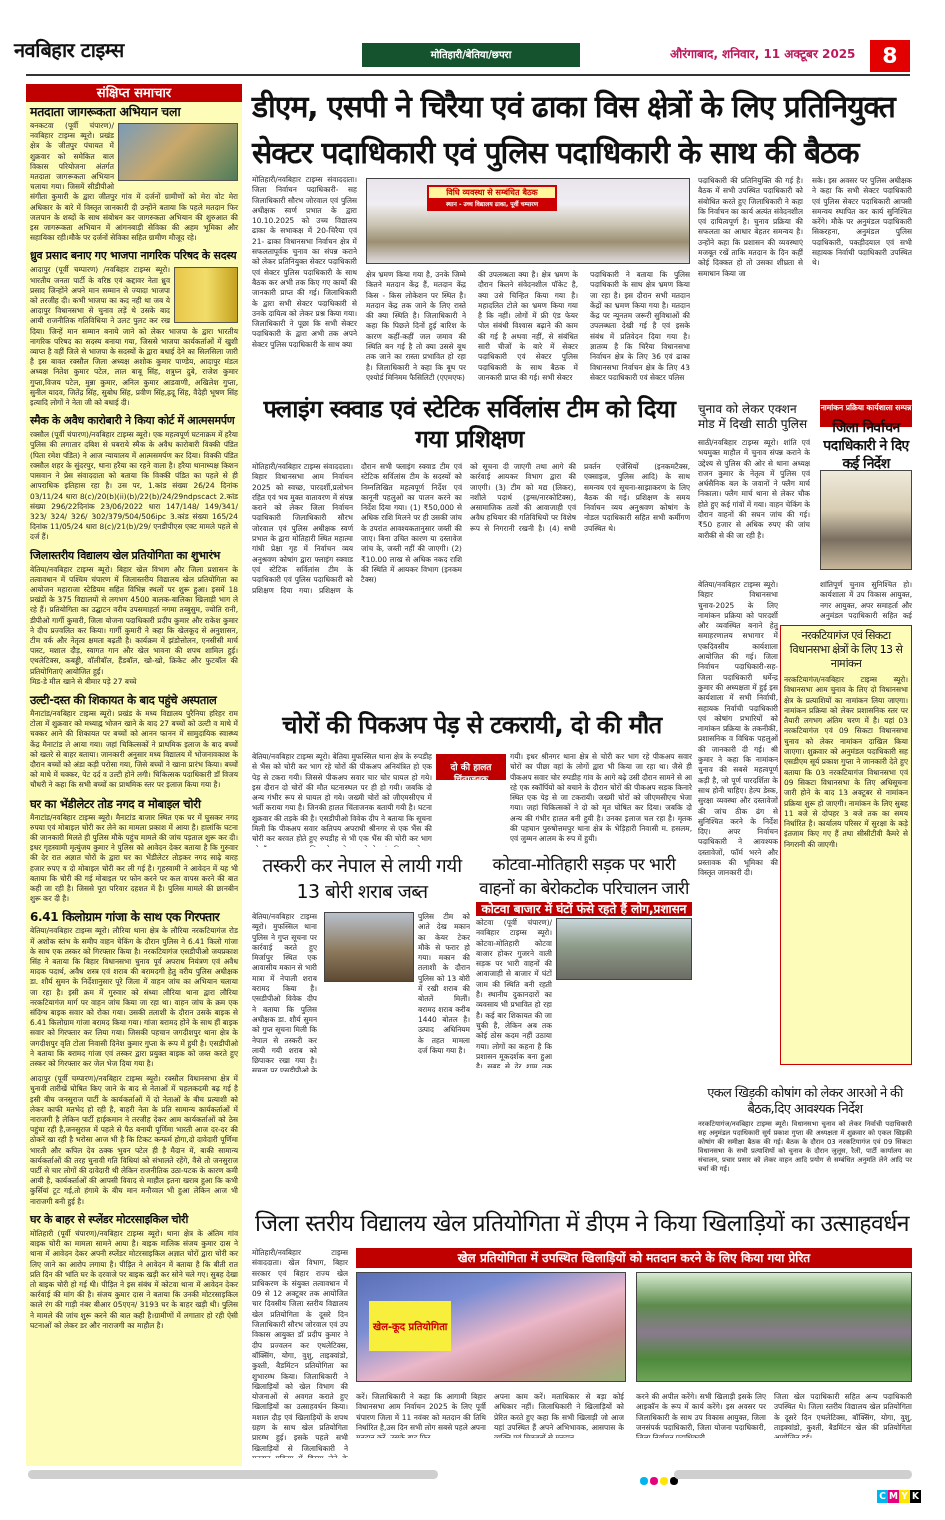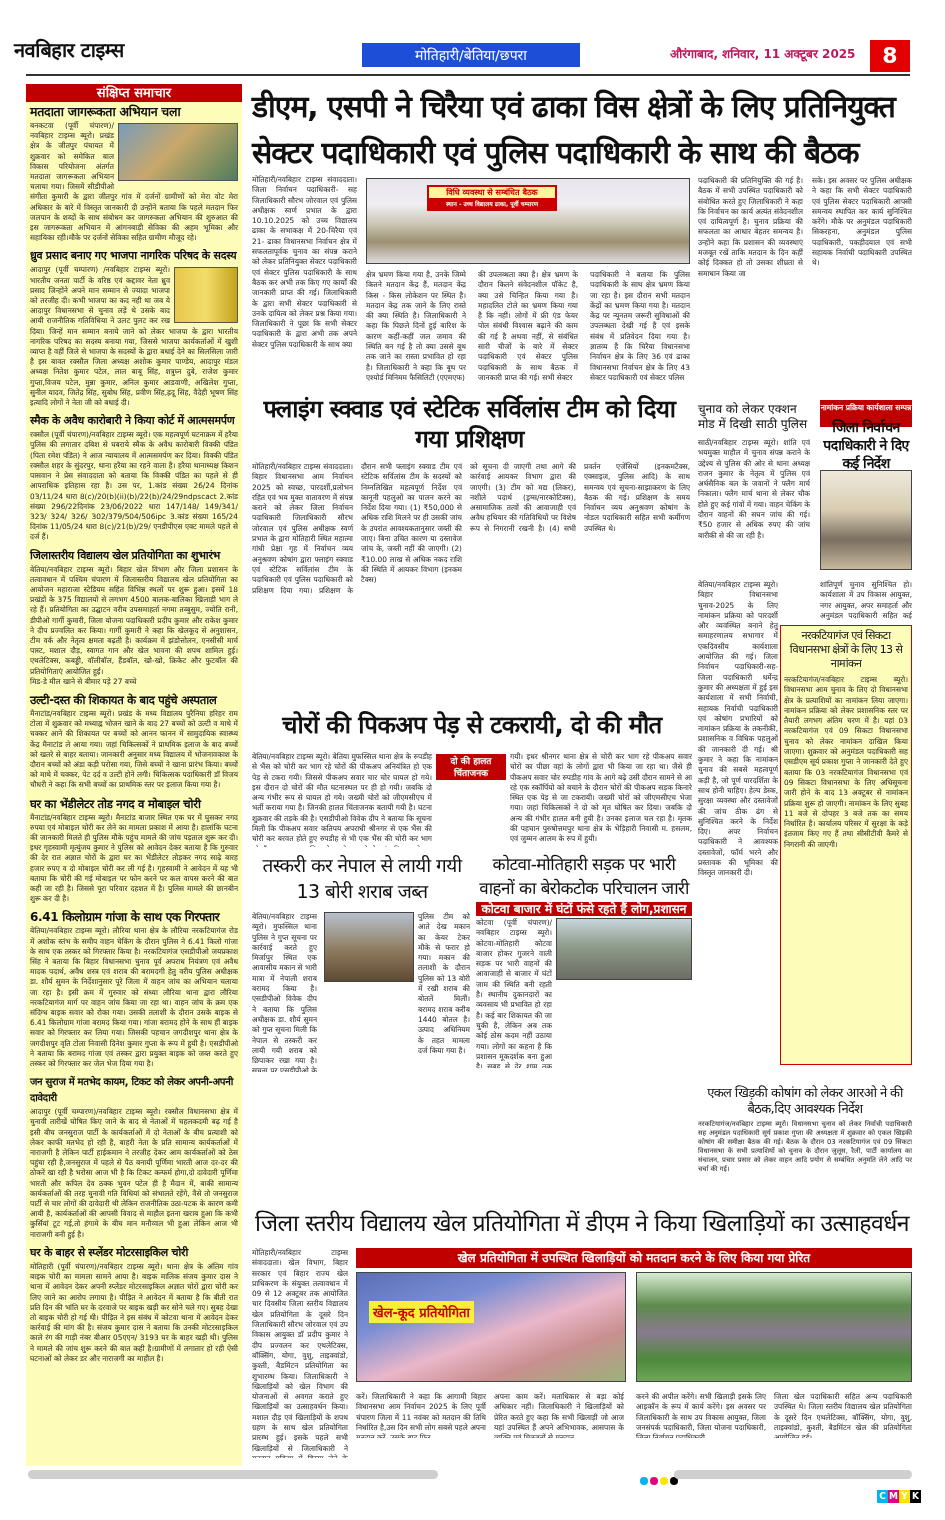--- a/index.html
+++ b/index.html
@@ -1,20 +1,20 @@
 <!DOCTYPE html>
 <html><head>
 <meta charset="utf-8">
 <style>
   * { box-sizing: border-box; margin: 0; padding: 0; }
   html, body { width: 945px; height: 1520px; background: #fff; overflow: hidden; }
   body { font-family: "DejaVu Sans", sans-serif; color: #111; position: relative; }
   .abs { position: absolute; }
   .masthead-title { left: 14px; top: 36px; font-size: 20px; font-weight: bold; letter-spacing: -0.5px; }
-  .region-tag { left: 362px; top: 43px; width: 218px; height: 24px; background: #1d4ed8; color: #fff; font-size: 14px; font-weight: normal; text-align: center; line-height: 24px; }
+  .region-tag { left: 362px; top: 43px; width: 218px; height: 24px; background: #14532d; color: #fff; font-size: 10px; font-weight: bold; text-align: center; line-height: 24px; }
   .dateline { left: 670px; top: 45px; font-size: 12px; color: #be185d; font-weight: bold; }
   .page-num { left: 870px; top: 40px; width: 40px; height: 32px; background: #e30000; color: #fff; font-size: 22px; font-weight: bold; text-align: center; line-height: 32px; }
   .top-rule { left: 26px; top: 74px; width: 884px; height: 2px; background: #333; }
 
   .sidebar { left: 26px; top: 84px; width: 216px; height: 1382px; background: #fdfcb9; overflow: hidden; }
   .sidebar-head { width: 216px; height: 18px; background: #c00000; color: #fff; font-size: 13px; font-weight: bold; text-align: center; line-height: 18px; }
   .sb-story { padding: 2px 4px 3px 4px; }
   .sb-h { font-size: 12.5px; font-weight: bold; line-height: 16px; margin-bottom: 1px; letter-spacing: -0.3px; }
   .sb-p { font-size: 7.4px; line-height: 10.2px; text-align: justify; color: #222; }
   .sb-img { float: right; width: 120px; height: 58px; margin: 2px 0 2px 4px; background: linear-gradient(135deg,#7a9cb8,#c9a86a 45%,#4f7d5a); border: 1px solid #555; }
@@ -74,21 +74,20 @@
     <div class="sb-h" style="font-size:11.5px;">घर का भेंडीलेटर तोड नगद व मोबाइल चोरी</div>
     <div class="sb-p">मैनाटांड/नवबिहार टाइम्स ब्यूरो। मैनाटांड बाजार स्थित एक घर में घुसकर नगद रुपया एवं मोबाइल चोरी कर लेने का मामला प्रकाश में आया है। हालांकि घटना की जानकारी मिलते ही पुलिस मौके पहुंच मामले की जांच पड़ताल शुरू कर दी। इधर गृहस्वामी मृत्युंजय कुमार ने पुलिस को आवेदन देकर बताया है कि गुरुवार की देर रात अज्ञात चोरों के द्वारा घर का भेंडीलेटर तोड़कर नगद साढ़े बारह हजार रुपए व दो मोबाइल चोरी कर ली गई है। गृहस्वामी ने आवेदन में यह भी बताया कि चोरी की गई मोबाइल पर फोन करने पर कल वापस करने की बात कही जा रही है। जिससे पूरा परिवार दहशत में है। पुलिस मामले की छानबीन शुरू कर दी है।</div>
   </div>
 
   <div class="sb-story">
     <div class="sb-h" style="font-size:12px;">6.41 किलोग्राम गांजा के साथ एक गिरफ्तार</div>
     <div class="sb-p">बेतिया/नवबिहार टाइम्स ब्यूरो। लौरिया थाना क्षेत्र के लौरिया नरकटियागंज रोड में अशोक स्तंभ के समीप वाहन चेकिंग के दौरान पुलिस ने 6.41 किलो गांजा के साथ एक तस्कर को गिरफ्तार किया है। नरकटियागंज एसडीपीओ जयप्रकाश सिंह ने बताया कि बिहार विधानसभा चुनाव पूर्व अपराध नियंत्रण एवं अवैध मादक पदार्थ, अवैध शस्त्र एवं शराब की बरामदगी हेतु वरीय पुलिस अधीक्षक डा. शौर्य सुमन के निर्देशानुसार पूरे जिला में वाहन जांच का अभियान चलाया जा रहा है। इसी क्रम में गुरुवार को संध्या लौरिया थाना द्वारा लौरिया नरकटियागंज मार्ग पर वाहन जांच किया जा रहा था। वाहन जांच के क्रम एक संदिग्ध बाइक सवार को रोका गया। उसकी तलाशी के दौरान उसके बाइक से 6.41 किलोग्राम गांजा बरामद किया गया। गांजा बरामद होने के साथ हीं बाइक सवार को गिरफ्तार कर लिया गया। जिसकी पहचान जगदीशपुर थाना क्षेत्र के जगदीशपुर वृति टोला निवासी दिनेश कुमार गुप्ता के रूप में हुयी है। एसडीपीओ ने बताया कि बरामद गांजा एवं तस्कर द्वारा प्रयुक्त बाइक को जब्त करते हुए तस्कर को गिरफ्तार कर जेल भेज दिया गया है।</div>
   </div>
 
   <div class="sb-story">
-    <div class="sb-h" style="font-size:10px;">जन सुराज में मतभेद कायम, टिकट को लेकर अपनी-अपनी दावेदारी</div>
     <div class="sb-p">आदापुर (पूर्वी चम्पारण)/नवबिहार टाइम्स ब्यूरो। रक्सौल विधानसभा क्षेत्र में चुनावी तारीखें घोषित किए जाने के बाद से नेताओं में चहलकदमी बढ़ गई है इसी बीच जनसुराज पार्टी के कार्यकर्ताओं में दो नेताओं के बीच प्रत्याशी को लेकर काफी मतभेद हो रही है, बाहरी नेता के प्रति सामान्य कार्यकर्ताओं में नाराजगी है लेकिन पार्टी हाईकमान ने तरजीह देकर आम कार्यकर्ताओं को ठेस पहुंचा रही है,जनसुराज में पहले से पैठ बनायी पूर्णिमा भारती आज दर-दर की ठोकरें खा रही है भरोसा आज भी है कि टिकट कन्फर्म होगा,दो दावेदारी पूर्णिमा भारती और कपिल देव ठक्क भुवन पटेल ही है मैदान में, बाकी सामान्य कार्यकर्ताओं की तरह चुनावी गति विधियां को संभालते रहेंगे, वैसे तो जनसुराज पार्टी से चार लोगों की दावेदारी थी लेकिन राजनीतिक उठा-पटक के कारण कमी आयी है, कार्यकर्ताओं की आपसी विवाद से माहौल इतना खराब हुआ कि कभी कुर्सियां टूट गई,तो हंगामे के बीच मान मनौव्वल भी हुआ लेकिन आज भी नाराजगी बनी हुई है।</div>
   </div>
 
   <div class="sb-story">
     <div class="sb-h" style="font-size:11px;">घर के बाहर से स्प्लेंडर मोटरसाइकिल चोरी</div>
     <div class="sb-p">मोतिहारी (पूर्वी चंपारण)/नवबिहार टाइम्स ब्यूरो। थाना क्षेत्र के अंतिम गांव बाइक चोरी का मामला सामने आया है। बाइक मालिक संजय कुमार दास ने थाना में आवेदन देकर अपनी स्प्लेंडर मोटरसाइकिल अज्ञात चोरों द्वारा चोरी कर लिए जाने का आरोप लगाया है। पीड़ित ने आवेदन में बताया है कि बीती रात प्रति दिन की भांति घर के दरवाजे पर बाइक खड़ी कर सोने चले गए। सुबह देखा तो बाइक चोरी हो गई थी। पीड़ित ने इस संबंध में कोटवा थाना में आवेदन देकर कार्रवाई की मांग की है। संजय कुमार दास ने बताया कि उनकी मोटरसाइकिल काले रंग की गाड़ी नंबर बीआर 05एएन/ 3193 घर के बाहर खड़ी थी। पुलिस ने मामले की जांच शुरू करने की बात कही है।ग्रामीणों में लगातार हो रही ऐसी घटनाओं को लेकर डर और नाराजगी का माहौल है।</div>
   </div>
 </div>
 
 <div class="abs lead-h">डीएम, एसपी ने चिरैया एवं ढाका विस क्षेत्रों के लिए प्रतिनियुक्त सेक्टर पदाधिकारी एवं पुलिस पदाधिकारी के साथ की बैठक</div>
@@ -121,41 +120,41 @@
 <div class="abs col" style="left:698px;top:580px;width:80px;height:300px;">बेतिया/नवबिहार टाइम्स ब्यूरो। बिहार विधानसभा चुनाव-2025 के लिए नामांकन प्रक्रिया को पारदर्शी और व्यवस्थित बनाने हेतु समाहरणालय सभागार में एकदिवसीय कार्यशाला आयोजित की गई। जिला निर्वाचन पदाधिकारी-सह-जिला पदाधिकारी धर्मेन्द्र कुमार की अध्यक्षता में हुई इस कार्यशाला में सभी निर्वाची, सहायक निर्वाची पदाधिकारी एवं कोषांग प्रभारियों को नामांकन प्रक्रिया के तकनीकी, प्रशासनिक व विधिक पहलुओं की जानकारी दी गई। श्री कुमार ने कहा कि नामांकन चुनाव की सबसे महत्वपूर्ण कड़ी है, जो पूर्ण पारदर्शिता के साथ होनी चाहिए। हेल्प डेस्क, सुरक्षा व्यवस्था और दस्तावेजों की जांच ठीक ढंग से सुनिश्चित करने के निर्देश दिए। अपर निर्वाचन पदाधिकारी ने आवश्यक दस्तावेजों, फॉर्म भरने और प्रस्तावक की भूमिका की विस्तृत जानकारी दी।</div>
 <div class="abs col" style="left:820px;top:580px;width:92px;height:40px;">शांतिपूर्ण चुनाव सुनिश्चित हो। कार्यशाला में उप विकास आयुक्त, नगर आयुक्त, अपर समाहर्ता और अनुमंडल पदाधिकारी सहित कई अधिकारी उपस्थित थे।</div>
 
 <div class="abs boxed" style="left:780px;top:625px;width:132px;height:440px;overflow:hidden;padding:3px;">
   <div class="h2" style="font-size:11px;line-height:14px;font-weight:normal;">नरकटियागंज एवं सिकटा विधानसभा क्षेत्रों के लिए 13 से नामांकन</div>
   <div class="col" style="margin-top:4px;">नरकटियागंज/नवबिहार टाइम्स ब्यूरो। विधानसभा आम चुनाव के लिए दो विधानसभा क्षेत्र के प्रत्याशियों का नामांकन लिया जाएगा। नामांकन प्रक्रिया को लेकर प्रशासनिक स्तर पर तैयारी लगभग अंतिम चरण में है। यहां 03 नरकटियागंज एवं 09 सिकटा विधानसभा चुनाव को लेकर नामांकन दाखिल किया जाएगा। शुक्रवार को अनुमंडल पदाधिकारी सह एसडीएम सूर्य प्रकाश गुप्ता ने जानकारी देते हुए बताया कि 03 नरकटियागंज विधानसभा एवं 09 सिकटा विधानसभा के लिए अधिसूचना जारी होने के बाद 13 अक्टूबर से नामांकन प्रक्रिया शुरू हो जाएगी। नामांकन के लिए सुबह 11 बजे से दोपहर 3 बजे तक का समय निर्धारित है। कार्यालय परिसर में सुरक्षा के कड़े इंतजाम किए गए हैं तथा सीसीटीवी कैमरे से निगरानी की जाएगी।</div>
 </div>
 
 <div class="abs h2" style="left:252px;top:710px;width:440px;font-size:24px;line-height:30px;">चोरों की पिकअप पेड़ से टकरायी, दो की मौत</div>
 <div class="abs col" style="left:252px;top:752px;width:180px;height:95px;">बेतिया/नवबिहार टाइम्स ब्यूरो। बेतिया मुफस्सिल थाना क्षेत्र के रुपडीह से भैंस को चोरी कर भाग रहे चोरों की पीकअप अनियंत्रित हो एक पेड़ से टकरा गयी। जिससे पीकअप सवार चार चोर घायल हो गये। इस दौरान दो चोरों की मौत घटनास्थल पर ही हो गयी। जबकि दो अन्य गंभीर रूप से घायल हो गये। जख्मी चोरों को जीएमसीएच में भर्ती कराया गया है। जिनकी हालत चिंताजनक बतायी गयी है। घटना शुक्रवार की तड़के की है। एसडीपीओ विवेक दीप ने बताया कि सूचना मिली कि पीकअप सवार कतिपय अपराधी श्रीनगर से एक भैंस की चोरी कर बरवत होते हुए रुपडीह से भी एक भैंस की चोरी कर भाग रहे हैं। सूचना पर पुलिस ने उनके भागने के संभावित रास्ते पर नाकाबंदी की</div>
-<div class="abs red-strip" style="left:436px;top:754px;width:70px;height:26px;font-size:9px;line-height:12px;padding-top:1px;">दो की हालत चिंताजनक</div>
+<div class="abs red-strip" style="left:436px;top:754px;width:70px;height:26px;font-size:9px;line-height:12px;padding-top:7px;">दो की हालत चिंताजनक</div>
 <div class="abs col" style="left:510px;top:752px;width:182px;height:95px;">गयी। इधर श्रीनगर थाना क्षेत्र से चोरी कर भाग रहे पीकअप सवार चोरों का पीछा वहां के लोगों द्वारा भी किया जा रहा था। जैसे ही पीकअप सवार चोर रुपडीह गांव के आगे बढ़े उसी दौरान सामने से आ रहे एक स्कॉर्पियो को बचाने के दौरान चोरों की पीकअप सड़क किनारे स्थित एक पेड़ से जा टकरायी। जख्मी चोरों को जीएमसीएच भेजा गया। जहां चिकित्सकों ने दो को मृत घोषित कर दिया। जबकि दो अन्य की गंभीर हालत बनी हुयी है। उनका इलाज चल रहा है। मृतक की पहचान पुरुषोत्तमपुर थाना क्षेत्र के भेड़िहारी निवासी म. हसलम, एवं जुम्मन आलम के रुप में हुयी।</div>
 
 <div class="abs h2" style="left:252px;top:852px;width:220px;font-size:19px;line-height:26px;font-weight:normal;">तस्करी कर नेपाल से लायी गयी 13 बोरी शराब जब्त</div>
 <div class="abs col" style="left:252px;top:912px;width:65px;height:160px;">बेतिया/नवबिहार टाइम्स ब्यूरो। मुफस्सिल थाना पुलिस ने गुप्त सूचना पर कार्रवाई करते हुए मिर्जापुर स्थित एक आवासीय मकान से भारी मात्रा में नेपाली शराब बरामद किया है। एसडीपीओ विवेक दीप ने बताया कि पुलिस अधीक्षक डा. शौर्य सुमन को गुप्त सूचना मिली कि नेपाल से तस्करी कर लायी गयी शराब को छिपाकर रखा गया है। सूचना पर एसडीपीओ के नेतृत्व में टीम गठित कर कार्रवाई का निर्देश दिया।</div>
 <div class="abs photo" style="left:324px;top:912px;width:90px;height:70px;background:linear-gradient(180deg,#b7c0cc 0%,#8e7b5e 55%,#5e4a33 100%);"></div>
 <div class="abs col" style="left:418px;top:912px;width:52px;height:160px;">पुलिस टीम को आते देख मकान का केयर टेकर मौके से फरार हो गया। मकान की तलाशी के दौरान पुलिस को 13 बोरी में रखी शराब की बोतलें मिलीं। बरामद शराब करीब 1440 बोतल है। उत्पाद अधिनियम के तहत मामला दर्ज किया गया है।</div>
 
 <div class="abs h2" style="left:476px;top:852px;width:216px;font-size:17px;line-height:24px;font-weight:normal;">कोटवा-मोतिहारी सड़क पर भारी वाहनों का बेरोकटोक परिचालन जारी</div>
 <div class="abs red-strip" style="left:476px;top:902px;width:216px;height:14px;font-size:12px;line-height:14px;">कोटवा बाजार में घंटों फंसे रहते हैं लोग,प्रशासन मूक दर्शक</div>
 <div class="abs photo" style="left:556px;top:918px;width:136px;height:62px;background:linear-gradient(180deg,#c9d6db 0%,#8e9c8a 45%,#6c6c64 100%);"></div>
 <div class="abs col" style="left:476px;top:918px;width:76px;height:150px;">कोटवा (पूर्वी चंपारण)/नवबिहार टाइम्स ब्यूरो। कोटवा-मोतिहारी कोटवा बाजार होकर गुजरने वाली सड़क पर भारी वाहनों की आवाजाही से बाजार में घंटों जाम की स्थिति बनी रहती है। स्थानीय दुकानदारों का व्यवसाय भी प्रभावित हो रहा है। कई बार शिकायत की जा चुकी है, लेकिन अब तक कोई ठोस कदम नहीं उठाया गया। लोगों का कहना है कि प्रशासन मूकदर्शक बना हुआ है। सुबह से देर शाम तक ट्रैक्टर, ट्रक और अन्य बड़े वाहन लगातार गुजरते हैं जिससे स्कूली बच्चों और राहगीरों को भारी परेशानी होती है। शीघ्र अतिक्रमण हटाने और नो एंट्री लागू करने की मांग की जा रही है।</div>
 
 <div class="abs h2" style="left:698px;top:1085px;width:214px;font-size:13px;line-height:16px;font-weight:normal;">एकल खिड़की कोषांग को लेकर आरओ ने की बैठक,दिए आवश्यक निर्देश</div>
 <div class="abs col" style="left:698px;top:1120px;width:214px;height:60px;font-size:6.8px;line-height:9px;">नरकटियागंज/नवबिहार टाइम्स ब्यूरो। विधानसभा चुनाव को लेकर निर्वाची पदाधिकारी सह अनुमंडल पदाधिकारी सूर्य प्रकाश गुप्ता की अध्यक्षता में शुक्रवार को एकल खिड़की कोषांग की समीक्षा बैठक की गई। बैठक के दौरान 03 नरकटियागंज एवं 09 सिकटा विधानसभा के सभी प्रत्याशियों को चुनाव के दौरान जुलूस, रैली, पार्टी कार्यालय का संचालन, प्रचार प्रसार को लेकर वाहन आदि प्रयोग से सम्बंधित अनुमति लेने आदि पर चर्चा की गई।</div>
 
 <div class="abs h2" style="left:252px;top:1208px;width:660px;font-size:23px;line-height:30px;font-weight:normal;">जिला स्तरीय विद्यालय खेल प्रतियोगिता में डीएम ने किया खिलाड़ियों का उत्साहवर्धन</div>
 <div class="abs col" style="left:252px;top:1248px;width:96px;height:210px;">मोतिहारी/नवबिहार टाइम्स संवाददाता। खेल विभाग, बिहार सरकार एवं बिहार राज्य खेल प्राधिकरण के संयुक्त तत्वावधान में 09 से 12 अक्टूबर तक आयोजित चार दिवसीय जिला स्तरीय विद्यालय खेल प्रतियोगिता के दूसरे दिन जिलाधिकारी सौरभ जोरवाल एवं उप विकास आयुक्त डॉ प्रदीप कुमार ने दीप प्रज्वलन कर एथलेटिक्स, बॉक्सिंग, योगा, वुशु, ताइक्वांडो, कुश्ती, बैडमिंटन प्रतियोगिता का शुभारम्भ किया। जिलाधिकारी ने खिलाड़ियों को खेल विभाग की योजनाओं से अवगत कराते हुए खिलाड़ियों का उत्साहवर्धन किया। मशाल दौड़ एवं खिलाड़ियों के शपथ ग्रहण के साथ खेल प्रतियोगिता प्रारम्भ हुई। इसके पहले सभी खिलाड़ियों से जिलाधिकारी ने मतदान प्रक्रिया में हिस्सा लेने के अपील की। उन्होंने कहा कि लोकतंत्र को मजबूती के लिए यह जरूरी है कि सभी मतदाता अपने मताधिकार का प्रयोग करें।</div>
 <div class="abs red-strip" style="left:356px;top:1248px;width:556px;height:20px;font-size:12px;line-height:20px;">खेल प्रतियोगिता में उपस्थित खिलाड़ियों को मतदान करने के लिए किया गया प्रेरित</div>
 <div class="abs photo" style="left:356px;top:1272px;width:270px;height:110px;background:linear-gradient(160deg,#5a6fb7 0%,#7b8ed4 30%,#eab7c9 55%,#c98f8f 75%,#9bb27a 100%);">
-  <div style="position:absolute;left:12px;top:28px;padding:2px 4px;background:#f8ef3c;color:#c00;font-size:13px;font-weight:bold;">खेल-कूद प्रतियोगिता</div>
+  <div style="position:absolute;left:12px;top:28px;padding:18px 4px;background:#f8ef3c;color:#c00;font-size:10px;font-weight:bold;">खेल-कूद प्रतियोगिता</div>
 </div>
 <div class="abs photo" style="left:636px;top:1272px;width:276px;height:110px;background:linear-gradient(180deg,#d7ecd0 0%,#5d8b4c 30%,#8a7a8e 55%,#4e8a3c 80%,#6fa55a 100%);"></div>
 <div class="abs col" style="left:356px;top:1392px;width:130px;height:46px;">करें। जिलाधिकारी ने कहा कि आगामी बिहार विधानसभा आम निर्वाचन 2025 के लिए पूर्वी चंपारण जिला में 11 नवंबर को मतदान की तिथि निर्धारित है,उस दिन सभी लोग सबसे पहले अपना मतदान करें, उसके बाद फिर</div>
 <div class="abs col" style="left:494px;top:1392px;width:130px;height:46px;">अपना काम करें। मताधिकार से बड़ा कोई अधिकार नहीं। जिलाधिकारी ने खिलाड़ियों को प्रेरित करते हुए कहा कि सभी खिलाड़ी जो आज यहां उपस्थित हैं अपने अभिभावक, आसपास के व्यक्ति एवं मित्रजनों से मतदान</div>
 <div class="abs col" style="left:636px;top:1392px;width:130px;height:46px;">करने की अपील करेंगे। सभी खिलाड़ी इसके लिए आइकॉन के रूप में कार्य करेंगे। इस अवसर पर जिलाधिकारी के साथ उप विकास आयुक्त, जिला जनसंपर्क पदाधिकारी, जिला योजना पदाधिकारी, जिला निर्वाचन पदाधिकारी,</div>
 <div class="abs col" style="left:774px;top:1392px;width:138px;height:46px;">जिला खेल पदाधिकारी सहित अन्य पदाधिकारी उपस्थित थे। जिला स्तरीय विद्यालय खेल प्रतियोगिता के दूसरे दिन एथलेटिक्स, बॉक्सिंग, योगा, वुशु, ताइक्वांडो, कुश्ती, बैडमिंटन खेल की प्रतियोगिता आयोजित हुई।</div>
 
 <div class="abs reg-bar" style="left:28px;top:1470px;width:410px;"></div>
 <div class="abs" style="left:640px;top:1470px;">
   <span class="dot" style="background:#00b4f0"></span><span class="dot" style="background:#e6007e"></span><span class="dot" style="background:#ffe600"></span><span class="dot" style="background:#000"></span>

